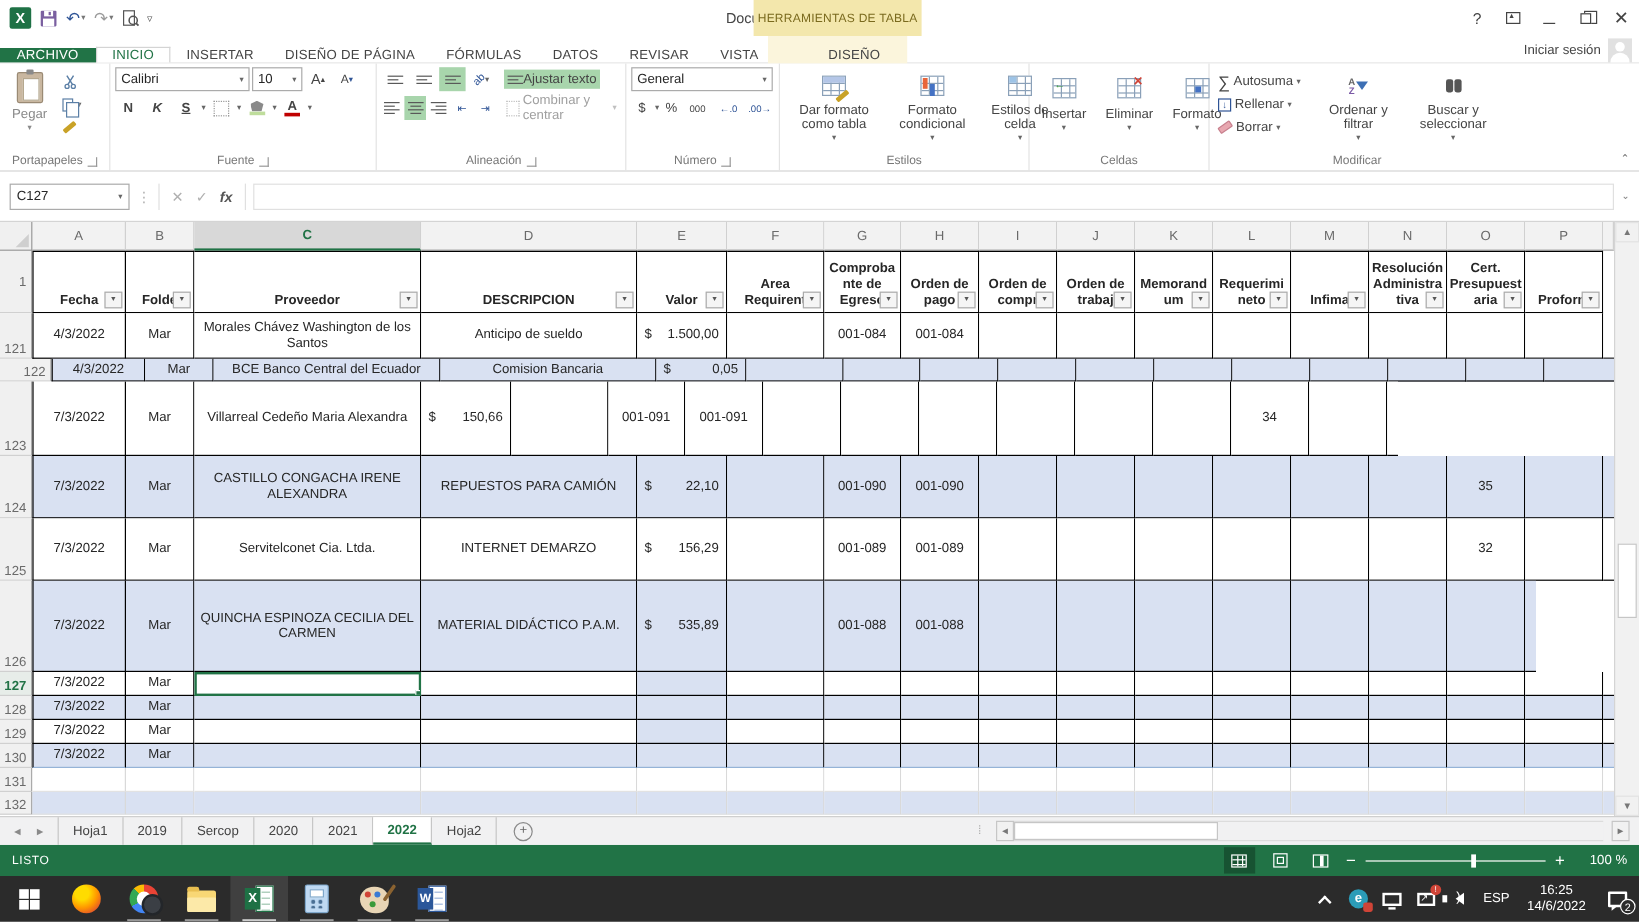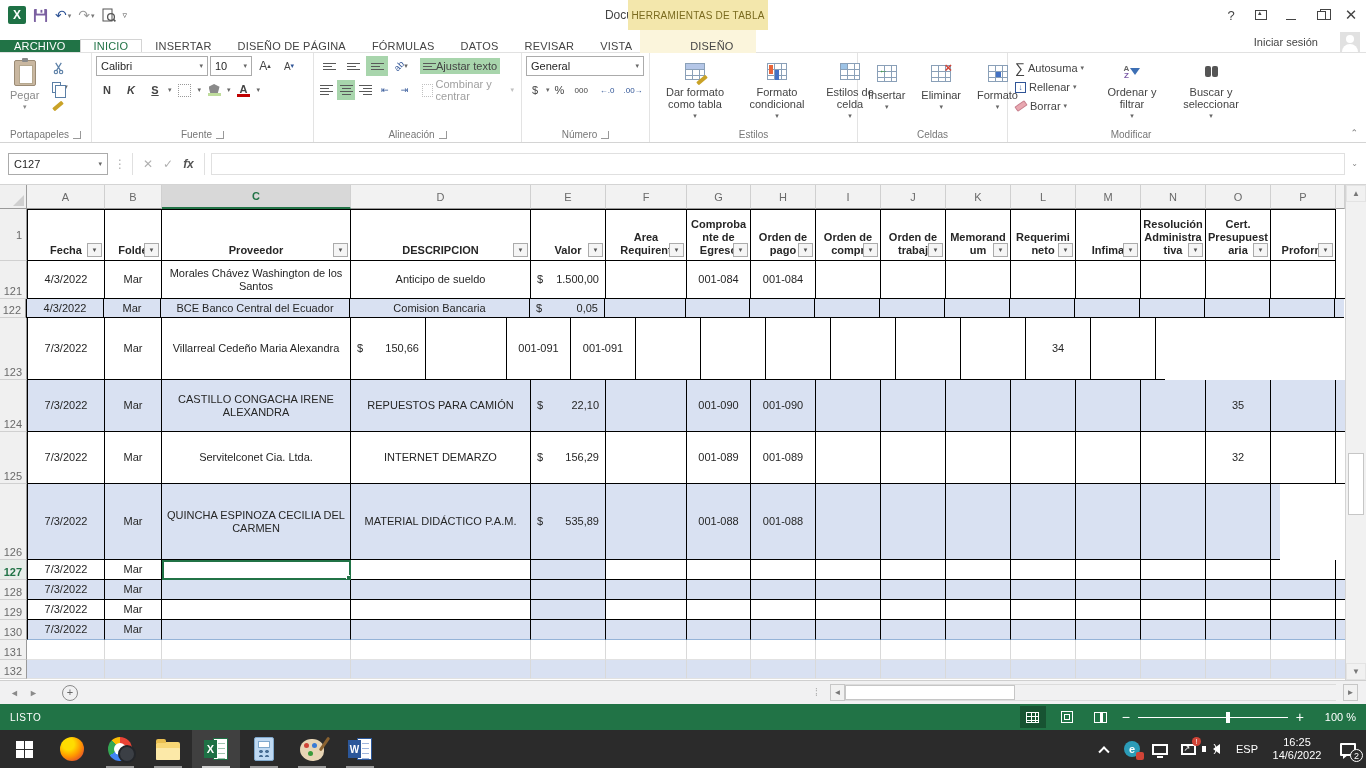--- a/index.html
+++ b/index.html
@@ -22,21 +22,21 @@
   .ic-rest:before{content:"";position:absolute;left:2px;top:-3px;width:9px;height:9px;border:1px solid #444;z-index:-1;}
   .ic-ribopt{width:12px;height:10px;border:1px solid #444;position:relative;}
   .ic-ribopt:after{content:"▴";position:absolute;left:2px;top:-2px;font-size:7px;color:#444;}
 
   
   .tabrow{position:relative;height:23px;background:#fff;display:flex;align-items:flex-end;border-bottom:1px solid #e1e1e1;}
   .ctx-band2{position:absolute;left:640px;width:116px;top:0;height:23px;background:#FBF5DC;}
   .rtab{position:relative;z-index:2;padding:0 13px;display:flex;align-items:center;color:#444;font-size:11px;letter-spacing:.2px;}
   .rtab.archivo{background:#217346;color:#fff;padding:0 14px;}
   .rtab.active{background:#fff;color:#217346;border:1px solid #d4d4d4;border-bottom:none;}
-  .signin{position:absolute;right:6px;top:0;height:23px;display:flex;align-items:center;gap:22px;z-index:3;color:#444;}
+  .signin{position:absolute;right:6px;top:0;height:23px;display:flex;align-items:center;gap:6px;z-index:3;color:#444;}
   .avatar{width:20px;height:20px;background:#E1E1E1;position:relative;overflow:hidden;}
   .avatar:before{content:"";position:absolute;left:6px;top:3px;width:8px;height:8px;border-radius:50%;background:#fff;}
   .avatar:after{content:"";position:absolute;left:2px;top:12px;width:16px;height:10px;border-radius:8px 8px 0 0;background:#fff;}
 
   
   .ribbon{height:90px;background:#fff;border-bottom:1px solid #d4d4d4;display:flex;align-items:stretch;position:relative;}
   .rgroup{position:relative;border-right:1px solid #e3e3e3;padding:3px 4px 16px 4px;display:flex;gap:4px;}
   .glabel{position:absolute;left:0;right:0;bottom:2px;text-align:center;color:#777;font-size:10px;display:flex;align-items:center;justify-content:center;gap:4px;}
   .lnch{width:8px;height:8px;border-right:1px solid #999;border-bottom:1px solid #999;display:inline-block;}
   .bigbtn{display:flex;flex-direction:column;align-items:center;justify-content:flex-start;padding:4px 6px;color:#444;text-align:center;line-height:12px;}
@@ -673,21 +673,21 @@
           <div class="c bandw" style="width: 65px;"></div>
           <div class="c bandw" style="width: 65px;"></div>
           <div class="c bandw" style="width: 65px;"></div>
           <div class="c bandw" style="width: 65px;"></div>
           <div class="c bandw" style="width: 65px;"></div>
           <div class="c bandw" style="width: 65px;"></div>
           <div class="c bandw" style="width: 65px;"></div>
           <div class="c bandw" style="width: 9px; border-right: none;"></div>
         </div>
         <div class="srow tb" style="height: 19px;">
-          <div class="rn" style="width: 26px;">122</div>
+          <div class="rn" style="width: 43px;">122</div>
           <div class="c bandb first" style="width: 78px;">
             <span style="display: block; width: 100%;">4/3/2022</span>
           </div>
           <div class="c bandb" style="width: 57px;">
             <span style="display: block; width: 100%;">Mar</span>
           </div>
           <div class="c bandb" style="width: 189px;">
             <span style="display: block; width: 100%;">BCE Banco Central del Ecuador</span>
           </div>
           <div class="c bandb" style="width: 180px;">
@@ -1006,20 +1006,29 @@
       <div class="vs-thumb"></div>
       <div class="vs-arrow vs-bot">▼</div>
     </div>
   </div>
 
   <div class="sheetbar">
     <span class="snav">
       <span>◄</span>
       <span>►</span>
     </span>
+    <span class="stabs" id="stabs">
+        <span class="stab">Hoja1</span>
+        <span class="stab">2019</span>
+        <span class="stab">Sercop</span>
+        <span class="stab">2020</span>
+        <span class="stab">2021</span>
+        <span class="stab active">2022</span>
+        <span class="stab">Hoja2</span>
+      </span>
     <span class="newsheet">+</span>
     <span class="hsplit">⁞</span>
     <div class="hscroll">
       <span class="hs-arrow">◄</span>
       <span class="hs-track">
           <span class="hs-thumb"></span>
         </span>
     </div>
     <span class="hs-arrow hs-right">►</span>
   </div>

